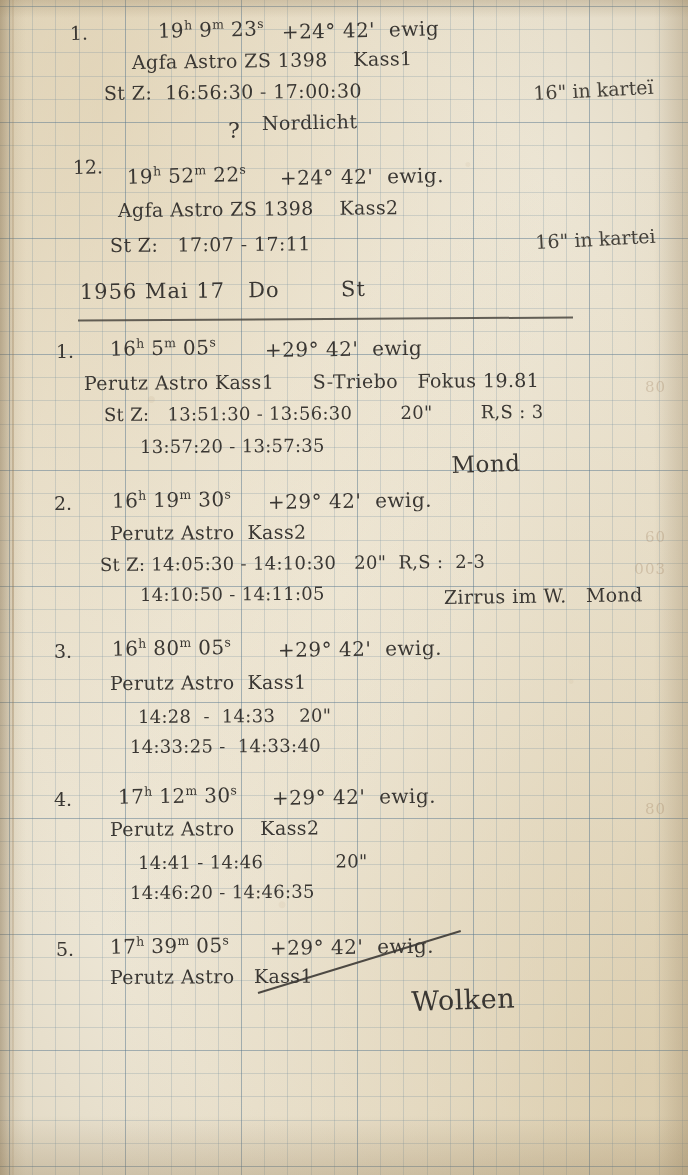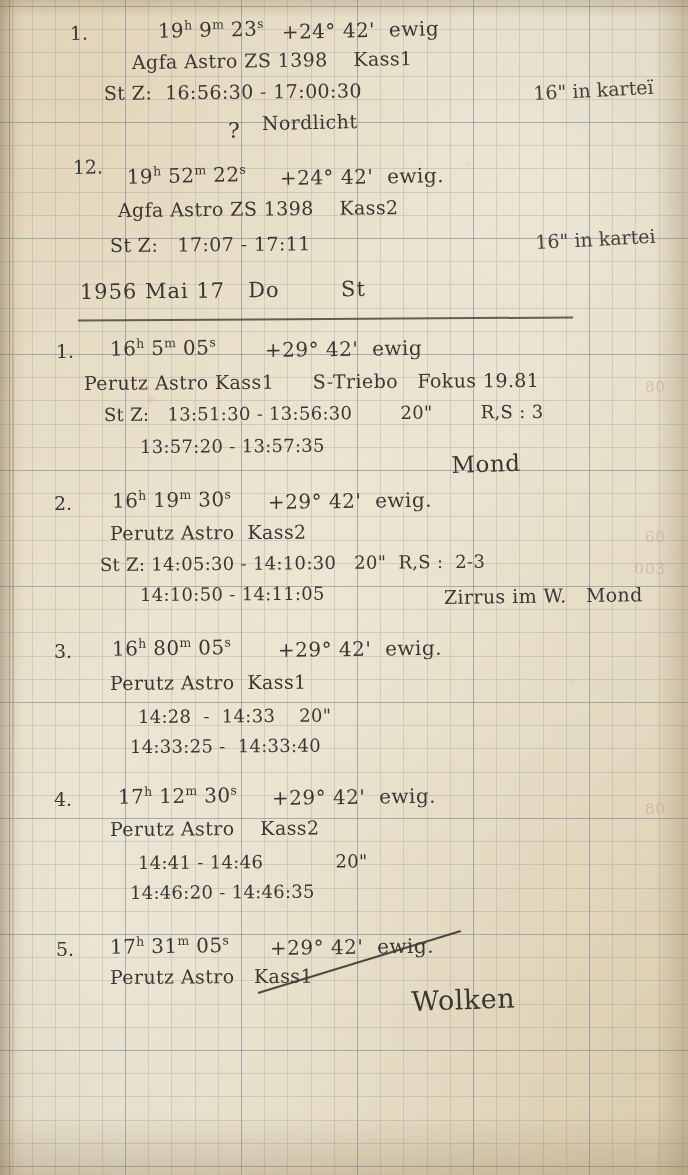--- a/index.html
+++ b/index.html
@@ -205,18 +205,18 @@
   <div class="hw line-small ink1" style="left:130px; top:736px; transform:rotate(-0.4deg);">14:33:25 -  14:33:40</div>
 
   <div class="hw entry-num ink1" style="left:54px; top:788px;">4.</div>
   <div class="hw line-main ink1" style="left:118px; top:784px; transform:rotate(-0.8deg);"><span>17</span><span class="sup">h</span> <span>12</span><span class="sup">m</span> <span>30</span><span class="sup">s</span></div>
   <div class="hw line-main ink1" style="left:272px; top:786px; transform:rotate(-0.8deg);"><span>+29° 42'</span>  <span>ewig.</span></div>
   <div class="hw line-sub ink1" style="left:110px; top:818px; transform:rotate(-0.4deg);">Perutz Astro    Kass2</div>
   <div class="hw line-small ink1" style="left:138px; top:852px; transform:rotate(-0.4deg);">14:41 - 14:46            20"</div>
   <div class="hw line-small ink1" style="left:130px; top:882px; transform:rotate(-0.4deg);">14:46:20 - 14:46:35</div>
 
   <div class="hw entry-num ink1" style="left:56px; top:938px;">5.</div>
-  <div class="hw line-main ink1" style="left:110px; top:934px; transform:rotate(-0.8deg);"><span>17</span><span class="sup">h</span> <span>31</span><span class="sup">m</span> <span>05</span><span class="sup">s</span></div>
+  <div class="hw line-main ink1" style="left:110px; top:934px; transform:rotate(-0.8deg);"><span>17</span><span class="sup">h</span> <span>39</span><span class="sup">m</span> <span>05</span><span class="sup">s</span></div>
   <div class="hw line-main ink1" style="left:270px; top:936px; transform:rotate(-0.8deg);"><span>+29° 42'</span>  <span>ewig.</span></div>
   <div class="hw line-sub ink1" style="left:110px; top:966px; transform:rotate(-0.4deg);">Perutz Astro   Kass1</div>
   <div id="strike"></div>
   <div class="hw big-note ink1" style="left:412px; top:986px; transform:rotate(-2deg); font-size:27px;">Wolken</div>
 </div>
 
 </body></html>

